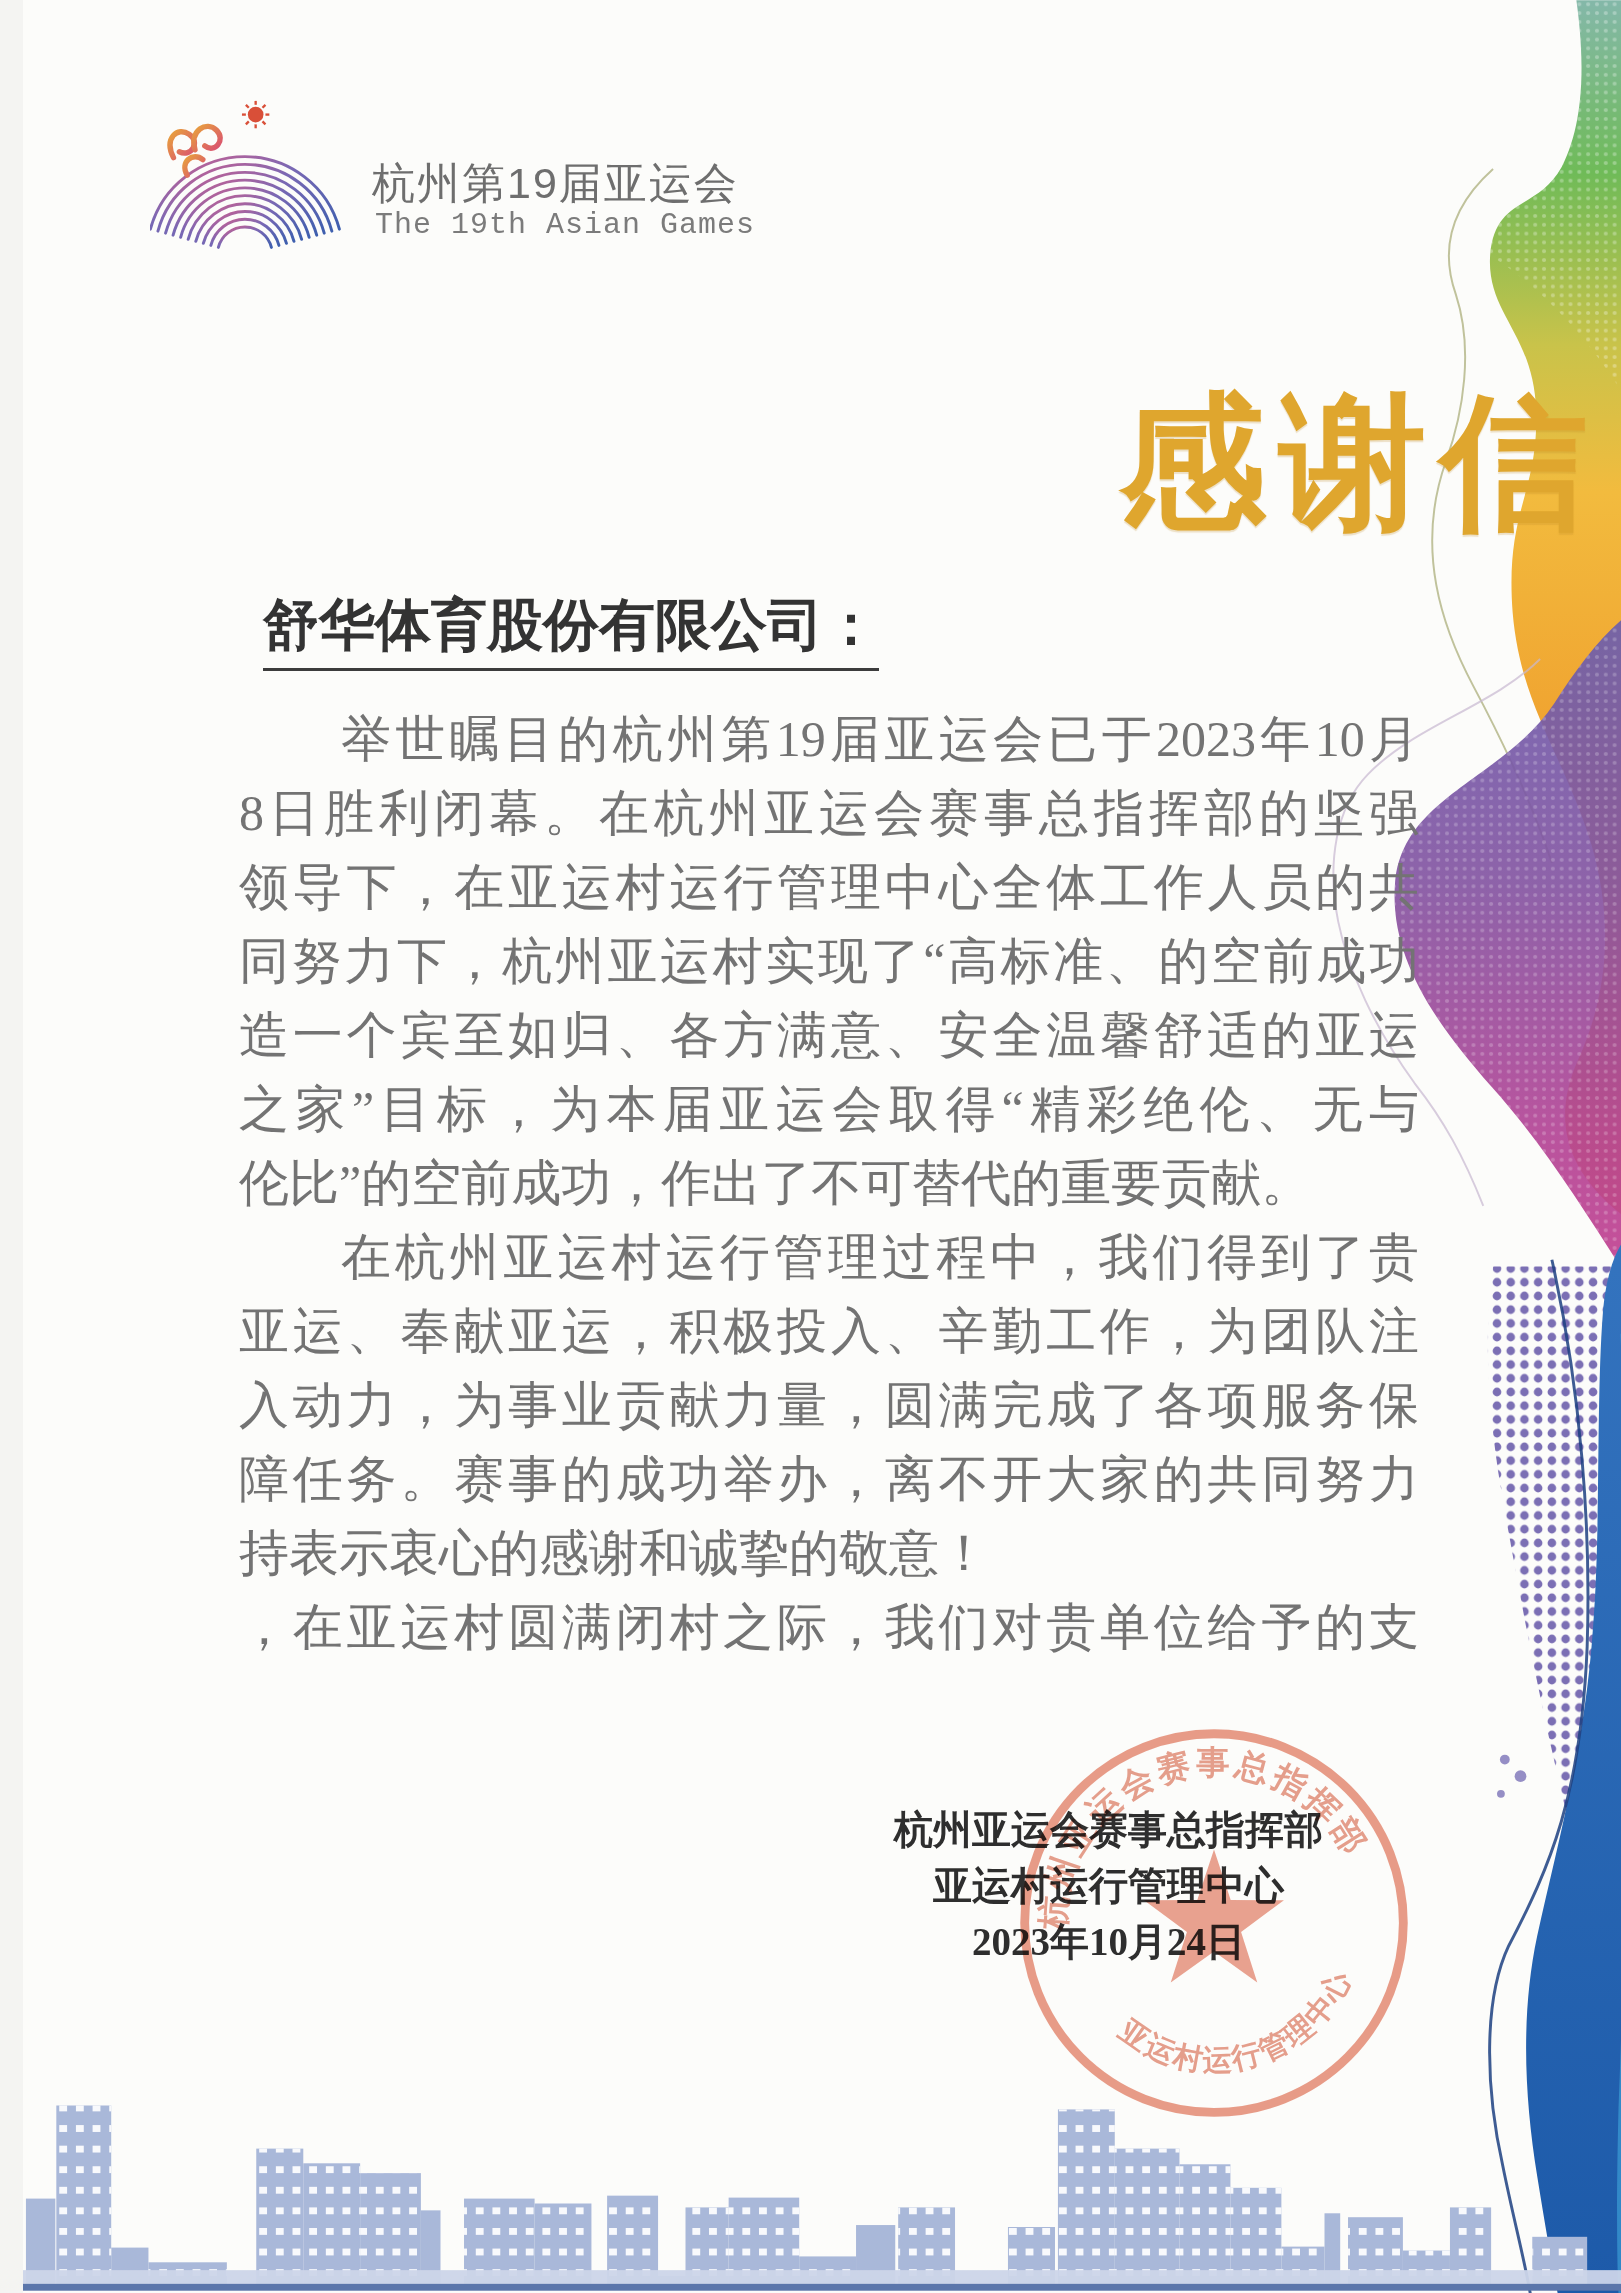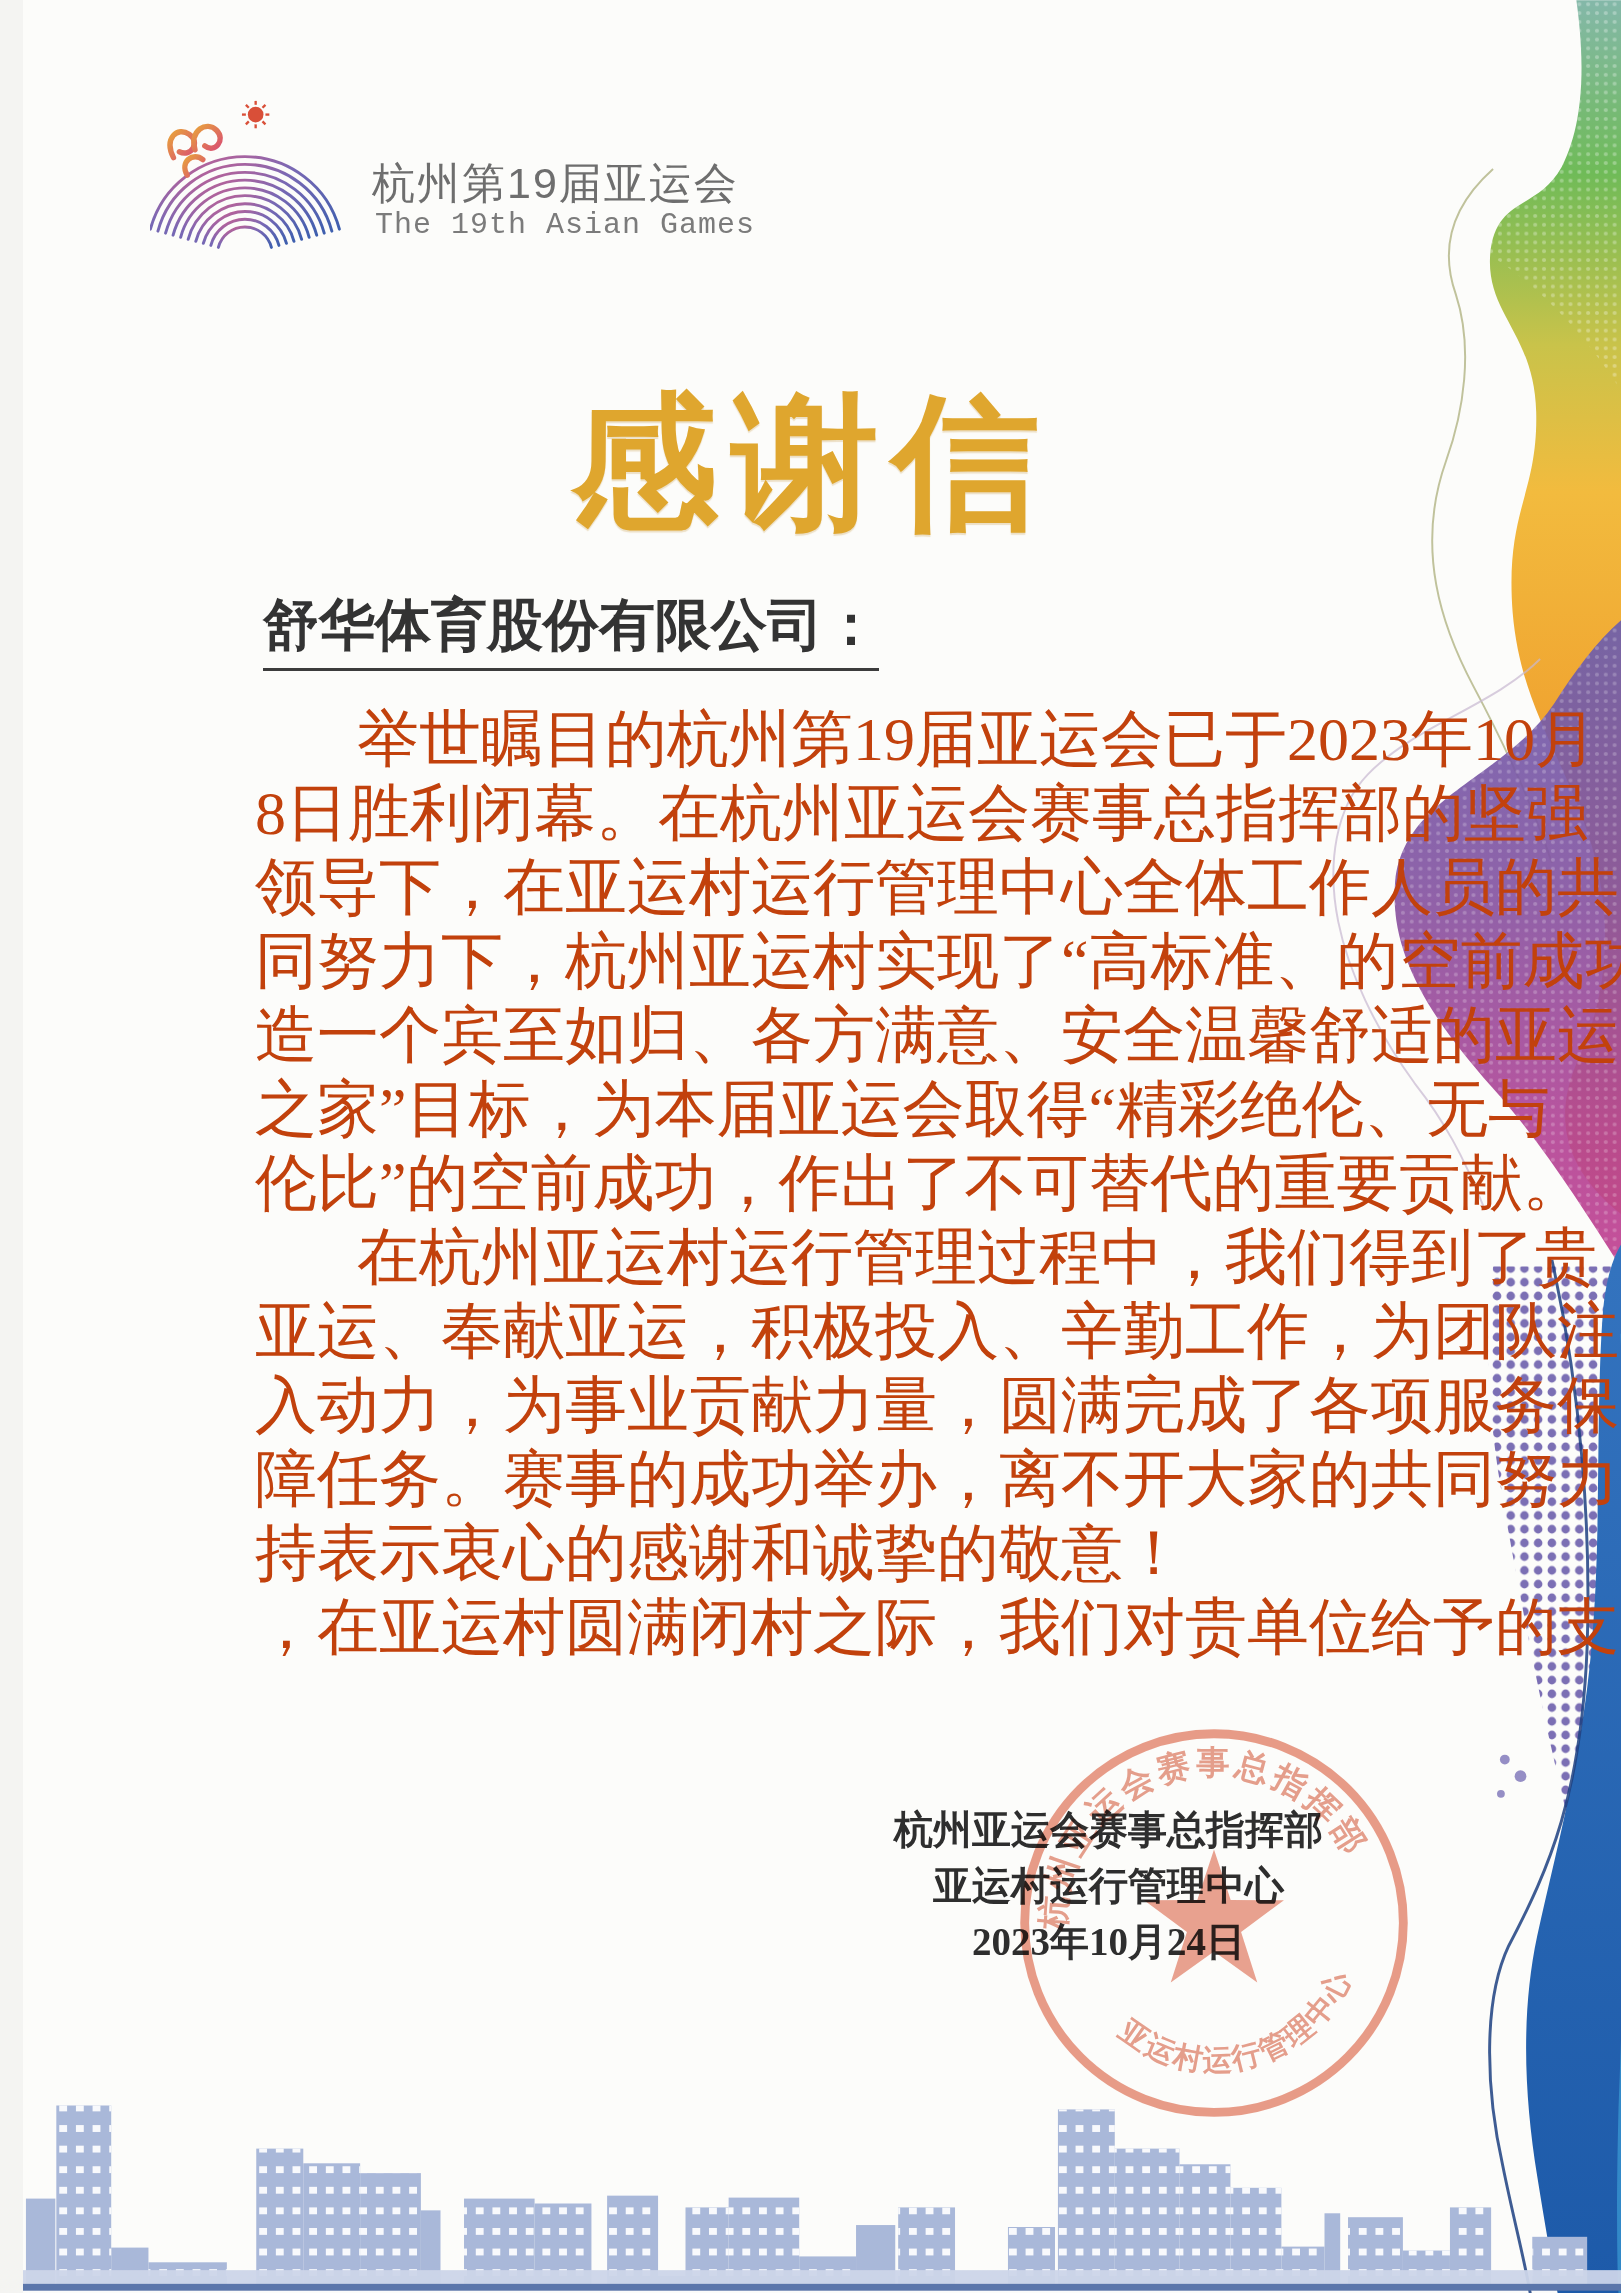--- a/index.html
+++ b/index.html
@@ -8,29 +8,29 @@
   #bg-decor{position:absolute;left:0;top:0;width:1621px;height:2294px;z-index:1;}
 
   
   #logo-svg{position:absolute;left:127px;top:93px;width:225px;height:186px;z-index:2;}
   .logo-cn{position:absolute;left:349px;top:155px;width:549px;font-family:"Liberation Sans","DejaVu Sans",sans-serif;
            font-size:43px;font-weight:500;color:#6e6e6e;letter-spacing:2px;z-index:2;}
   .logo-en{position:absolute;left:352px;top:208px;width:549px;font-family:Liberation Mono, monospace;
            font-size:30px;font-weight:400;color:#7b7b7b;letter-spacing:1px;z-index:2;}
 
   
-  .title{position:absolute;left:0;top:365px;width:1578px;text-align:center;font-size:147px;font-weight:700;
+  .title{position:absolute;left:0;top:365px;width:1578px;text-align:right;font-size:147px;font-weight:700;
          color:#dfa62e;letter-spacing:13.7px;z-index:2;text-shadow:0 2px 1px rgba(190,140,40,.25);}
 
   
   .recipient{position:absolute;left:240px;top:588px;font-size:56px;font-weight:700;color:#333;z-index:2;}
   .recipient span{display:inline-block;border-bottom:3.9px solid #3c3c3c;padding-bottom:3.9px;}
 
   
-  .body-text{position:absolute;left:232px;top:702px;width:1180px;color:#c2410c;font-size:62px;z-index:2;}
+  .body-text{position:absolute;left:216px;top:702px;width:1180px;color:#737373;font-size:50px;z-index:2;}
   .bl{height:74px;line-height:74px;text-align:justify;text-align-last:justify;white-space:nowrap;}
   .bl.ind{padding-left:102px;width:1078px;}
   .bl.last{text-align-last:left;}
 
   
   .signature{position:absolute;left:855px;top:1802px;width:461px;text-align:center;color:#2e2e2e;
              font-size:39px;font-weight:700;line-height:56px;z-index:2;}
 
   
   #stamp-svg{position:absolute;left:985px;top:1720px;width:412px;height:412px;z-index:3;

